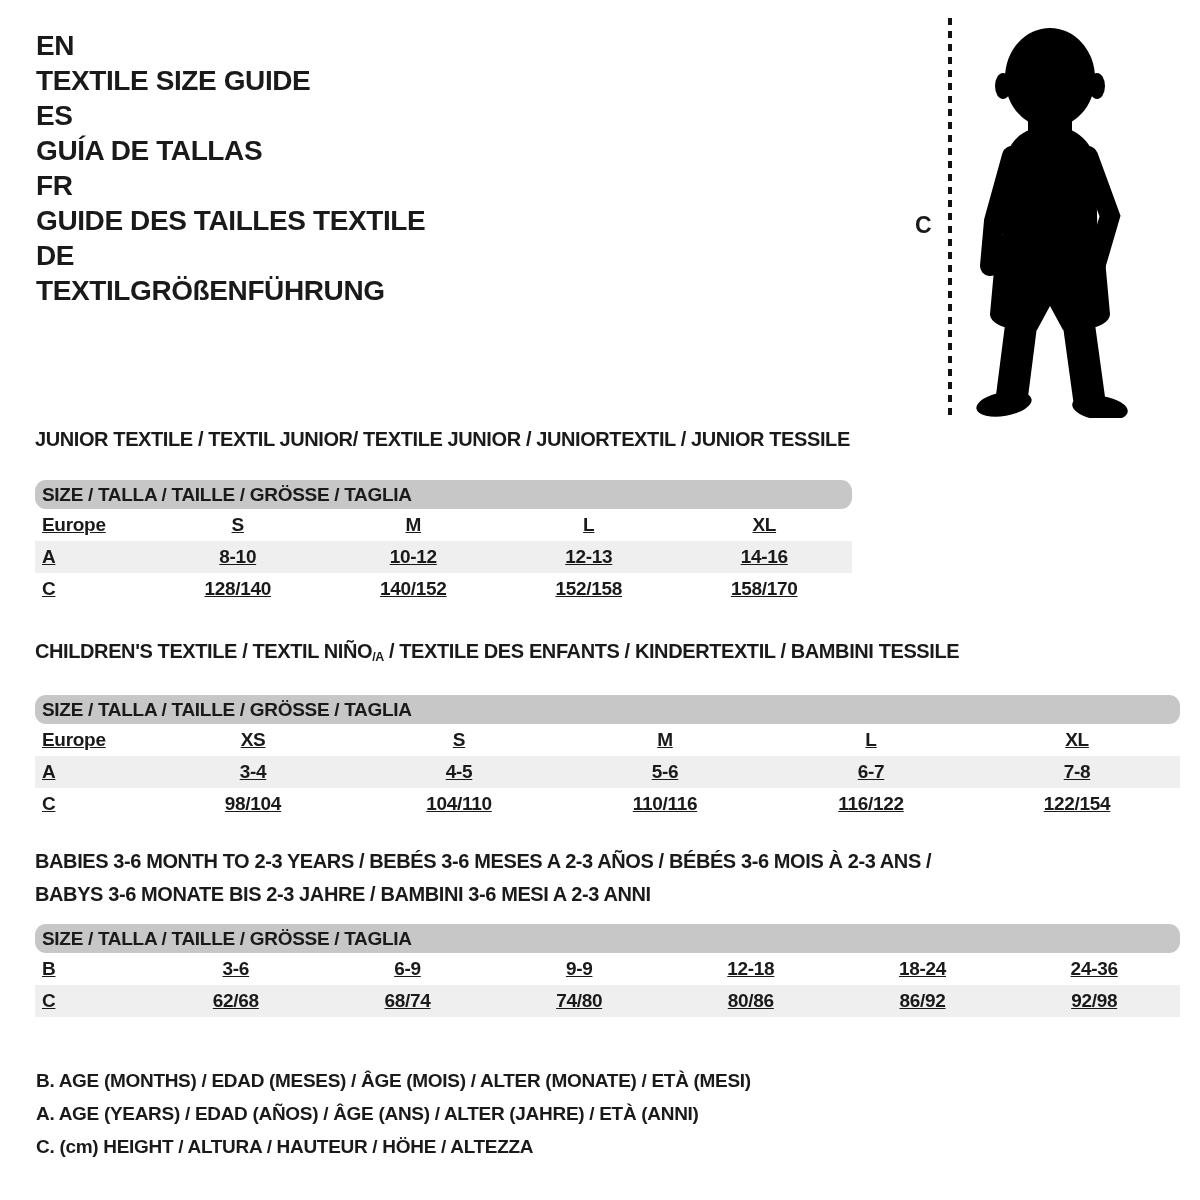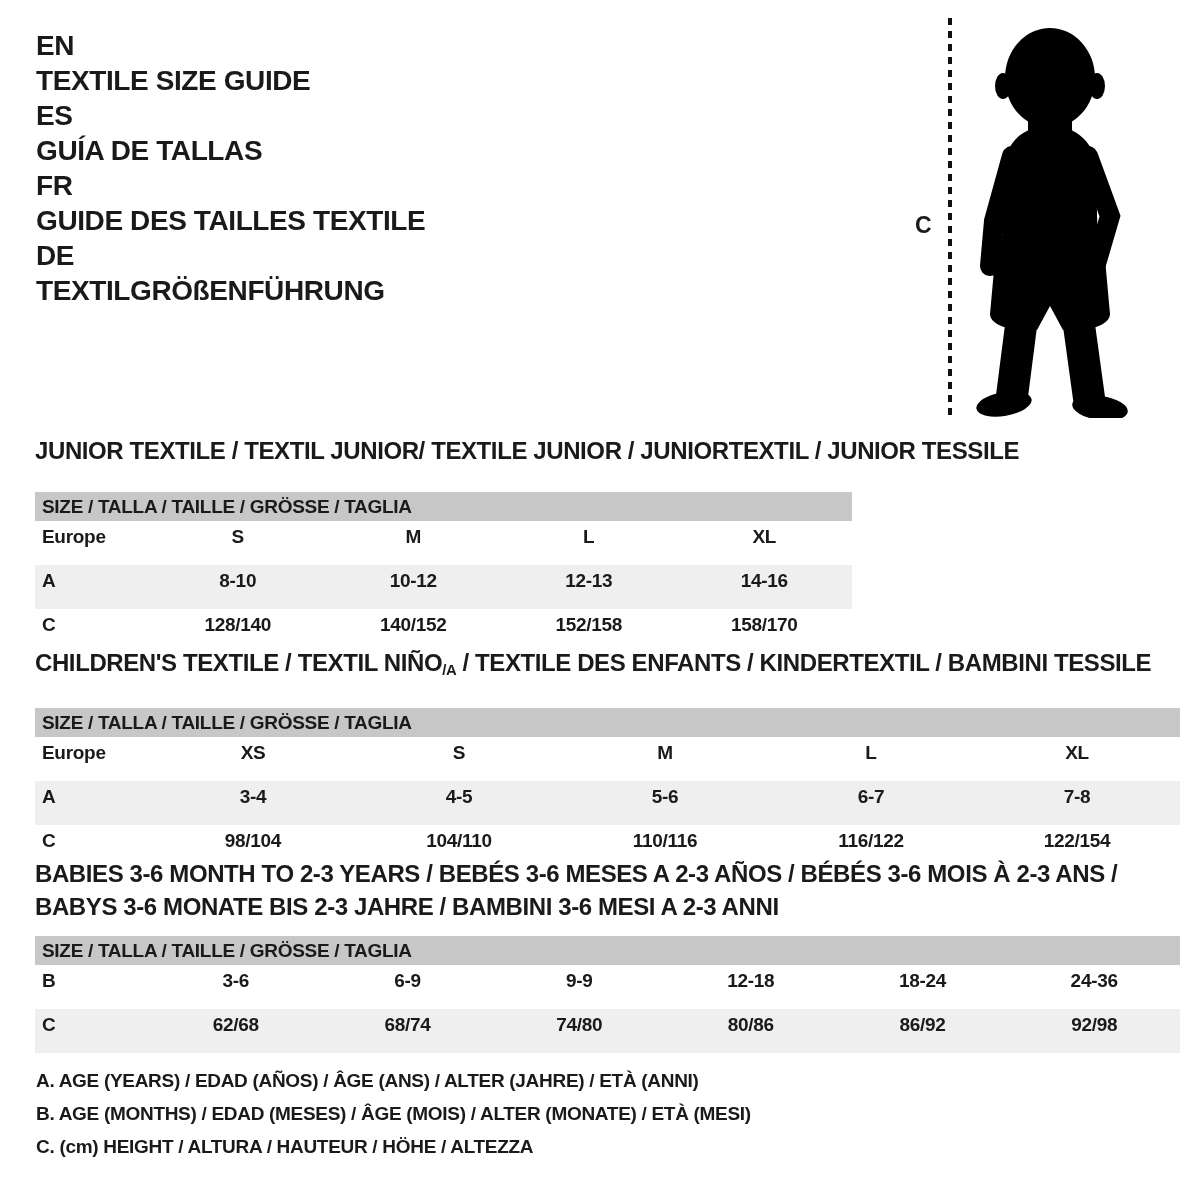--- a/index.html
+++ b/index.html
@@ -66,51 +66,52 @@
     top: 0;
   }
 
   
   .section { position: absolute; left: 35px; }
   .section-junior   { top: 428px; width: 817px; }
   .section-children { top: 640px; width: 1145px; }
   .section-babies   { top: 845px; width: 1145px; }
 
   .section-title {
-    font-size: 24px;
+    font-size: 20px;
     letter-spacing: -0.4px;
     white-space: nowrap;
     line-height: 22px;
-    margin-top: 12px;
   }
   .section-junior .section-title   { margin-bottom: 30px; }
   .section-children .section-title { margin-bottom: 27px; }
   .section-babies .title-line      { line-height: 33px; }
   .section-babies .babies-title    { margin-bottom: 13px; }
   .subscript {
     font-size: 0.62em;
     vertical-align: -0.25em;
   }
 
   .table-header-bar {
     height: 29px;
     line-height: 29px;
     background: var(--header-bg);
     font-size: 19px;
     letter-spacing: -0.3px;
     padding-left: 7px;
+    border-radius: 11px;
   }
 
   .size-table { width: 100%; }
   .t-row {
     display: grid;
-    height: 44px;
+    height: 32px;
     line-height: 32px;
     font-size: 19px;
     letter-spacing: -0.3px;
+    text-decoration: underline;
   }
   .cols-4 .t-row { grid-template-columns: 115px repeat(4, 1fr); }
   .cols-5 .t-row { grid-template-columns: 115px repeat(5, 1fr); }
   .cols-6 .t-row { grid-template-columns: 115px repeat(6, 1fr); }
   .size-table > .t-row:nth-of-type(even) { background: var(--row-alt); }
   .t-label { padding-left: 7px; text-align: left; }
   .t-cells { display: contents; }
   .t-cell { text-align: center; }
 
   
@@ -258,18 +259,18 @@
           <div class="t-label">C</div>
           <div class="t-cells">
             
           <div class="t-cell">62/68</div><div class="t-cell">68/74</div><div class="t-cell">74/80</div><div class="t-cell">80/86</div><div class="t-cell">86/92</div><div class="t-cell">92/98</div></div>
         </div>
       </div>
   </div>
 
   <div class="legend">
 
-  <div class="legend-line">A. AGE (YEARS) / EDAD (AÑOS) / ÂGE (ANS) / ALTER (JAHRE) / ETÀ (ANNI)</div>
-      <div class="legend-line">B. AGE (MONTHS) / EDAD (MESES) / ÂGE (MOIS) / ALTER (MONATE) / ETÀ (MESI)</div>
+  <div class="legend-line">B. AGE (MONTHS) / EDAD (MESES) / ÂGE (MOIS) / ALTER (MONATE) / ETÀ (MESI)</div>
+      <div class="legend-line">A. AGE (YEARS) / EDAD (AÑOS) / ÂGE (ANS) / ALTER (JAHRE) / ETÀ (ANNI)</div>
       <div class="legend-line">C. (cm) HEIGHT / ALTURA / HAUTEUR / HÖHE / ALTEZZA</div>
     </div>
 
 </div>
 
 </body></html>

